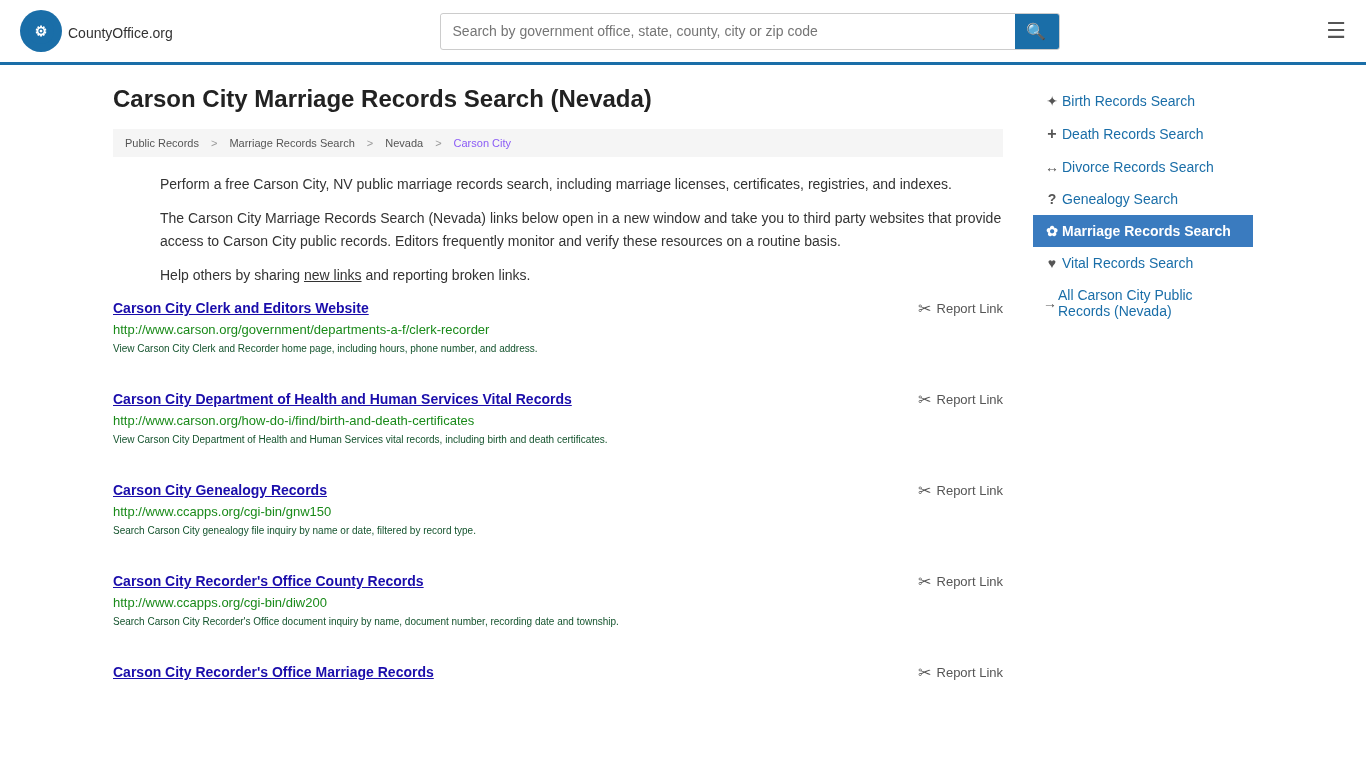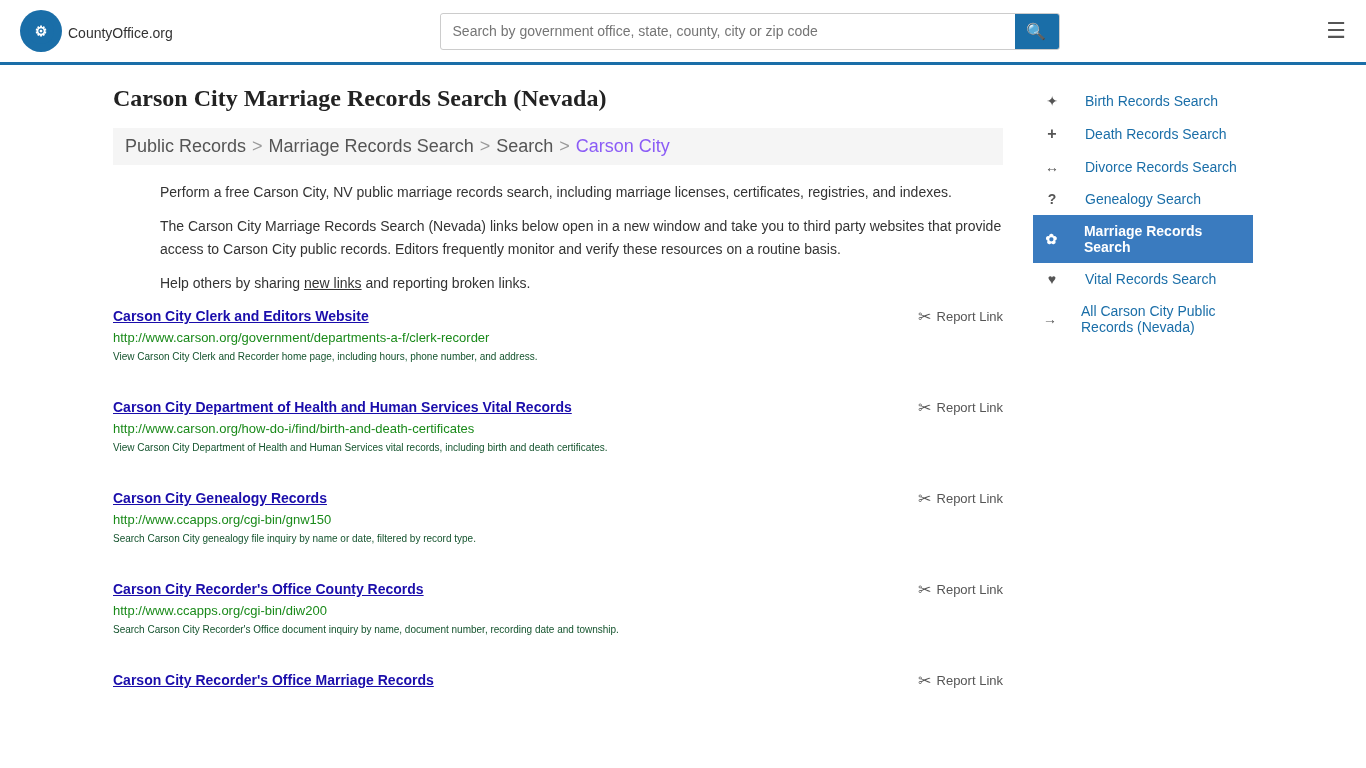--- a/index.html
+++ b/index.html
@@ -93,33 +93,32 @@
       width: 220px;
       flex-shrink: 0;
     }
 
     
     .page-title {
       font-size: 24px;
       font-weight: bold;
       color: #222;
       margin-bottom: 16px;
-      font-family: Liberation Serif, serif;
     }
 
     
     .breadcrumb {
       background: #f5f5f5;
       padding: 8px 12px;
-      font-size: 18px;
+      font-size: 11px;
       color: #555;
       margin-bottom: 16px;
       display: flex;
       align-items: center;
-      gap: 6px;
+      gap: 12px;
       flex-wrap: wrap;
     }
     .breadcrumb a {
       color: #555;
       text-decoration: none;
     }
     .breadcrumb .sep {
       color: #999;
     }
     .breadcrumb .current {
@@ -180,21 +179,21 @@
     .sidebar-title {
       font-size: 15px;
       font-weight: bold;
       color: #222;
       margin-bottom: 14px;
       padding-bottom: 6px;
     }
     .sidebar-item {
       display: flex;
       align-items: center;
-      gap: 24px;
+      gap: 1px;
       padding: 8px 10px;
       font-size: 14px;
       color: #1a6ea8;
       cursor: pointer;
       text-decoration: none;
       border-bottom: none;
     }
     .sidebar-item.active {
       background: #3a7bbf;
       color: white;
@@ -249,21 +248,21 @@
 <div class="main-container">
 
   <div class="content-area">
     <h1 class="page-title">Carson City Marriage Records Search (Nevada)</h1>
 
     <div class="breadcrumb">
       <a href="#">Public Records</a>
       <span class="sep">&gt;</span>
       <a href="#">Marriage Records Search</a>
       <span class="sep">&gt;</span>
-      <a href="#">Search</a>
+      <a href="#">Nevada</a>
       <span class="sep">&gt;</span>
       <span class="current">Carson City</span>
     </div>
 
     <p class="description">Perform a free Carson City, NV public marriage records search, including marriage licenses, certificates, registries, and indexes.</p>
     <p class="description">The Carson City Marriage Records Search (Nevada) links below open in a new window and take you to third party websites that provide access to Carson City public records. Editors frequently monitor and verify these resources on a routine basis.</p>
     <p class="description">
       <span>Help others by sharing </span><a href="#">new links</a><span> and reporting broken links.</span>
     </p>
 

